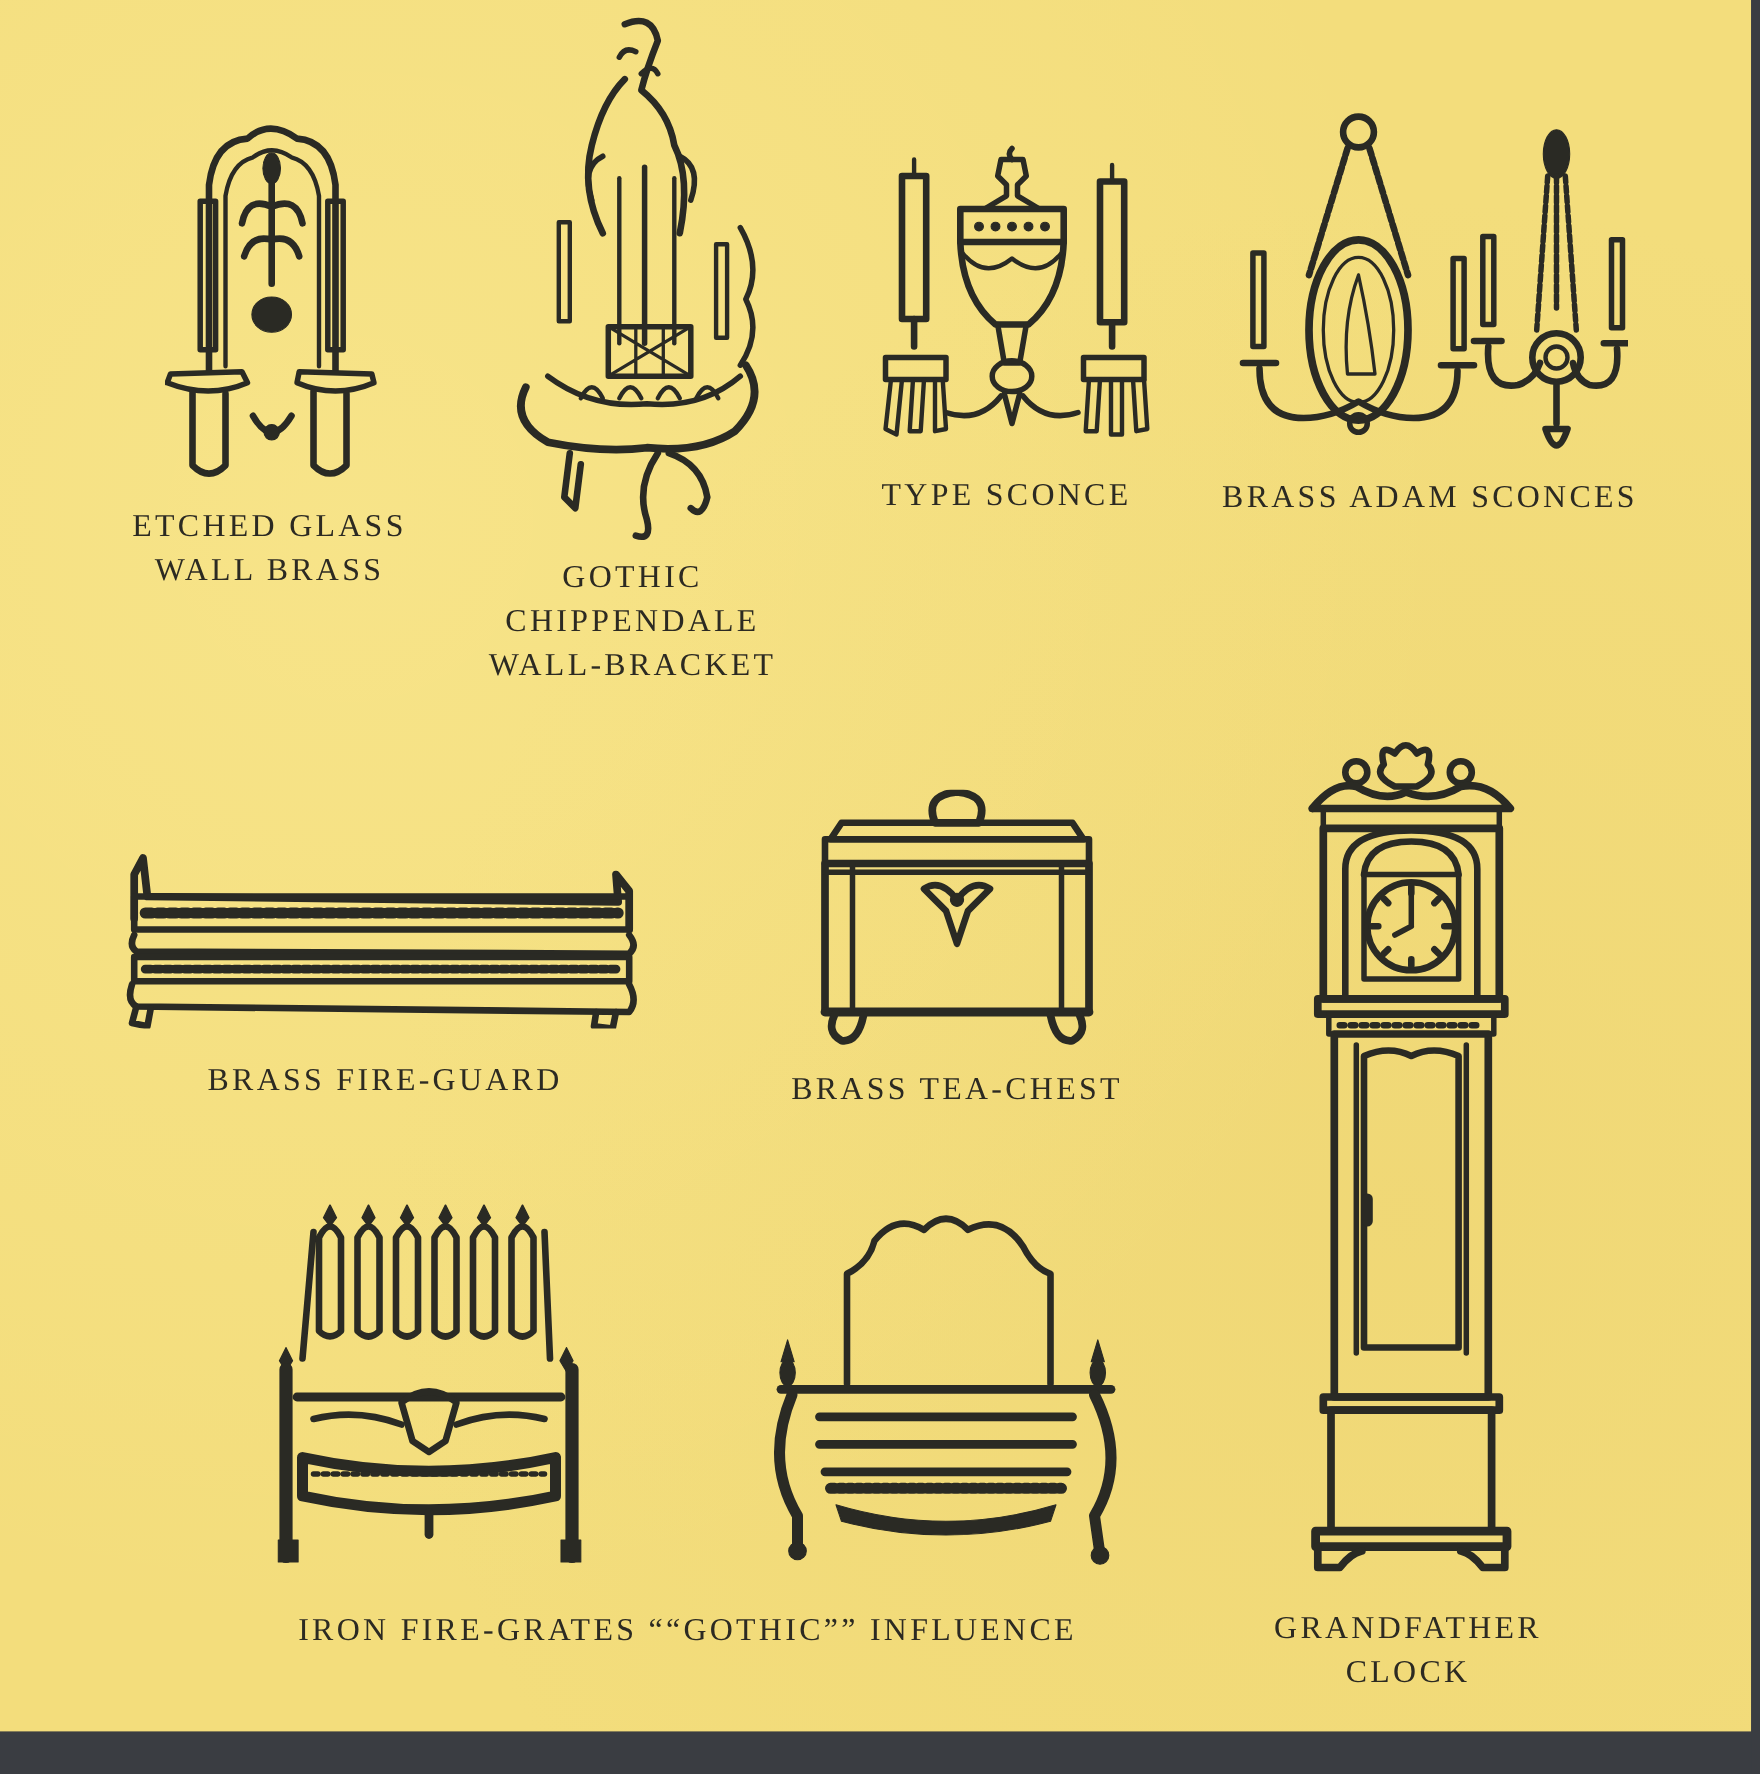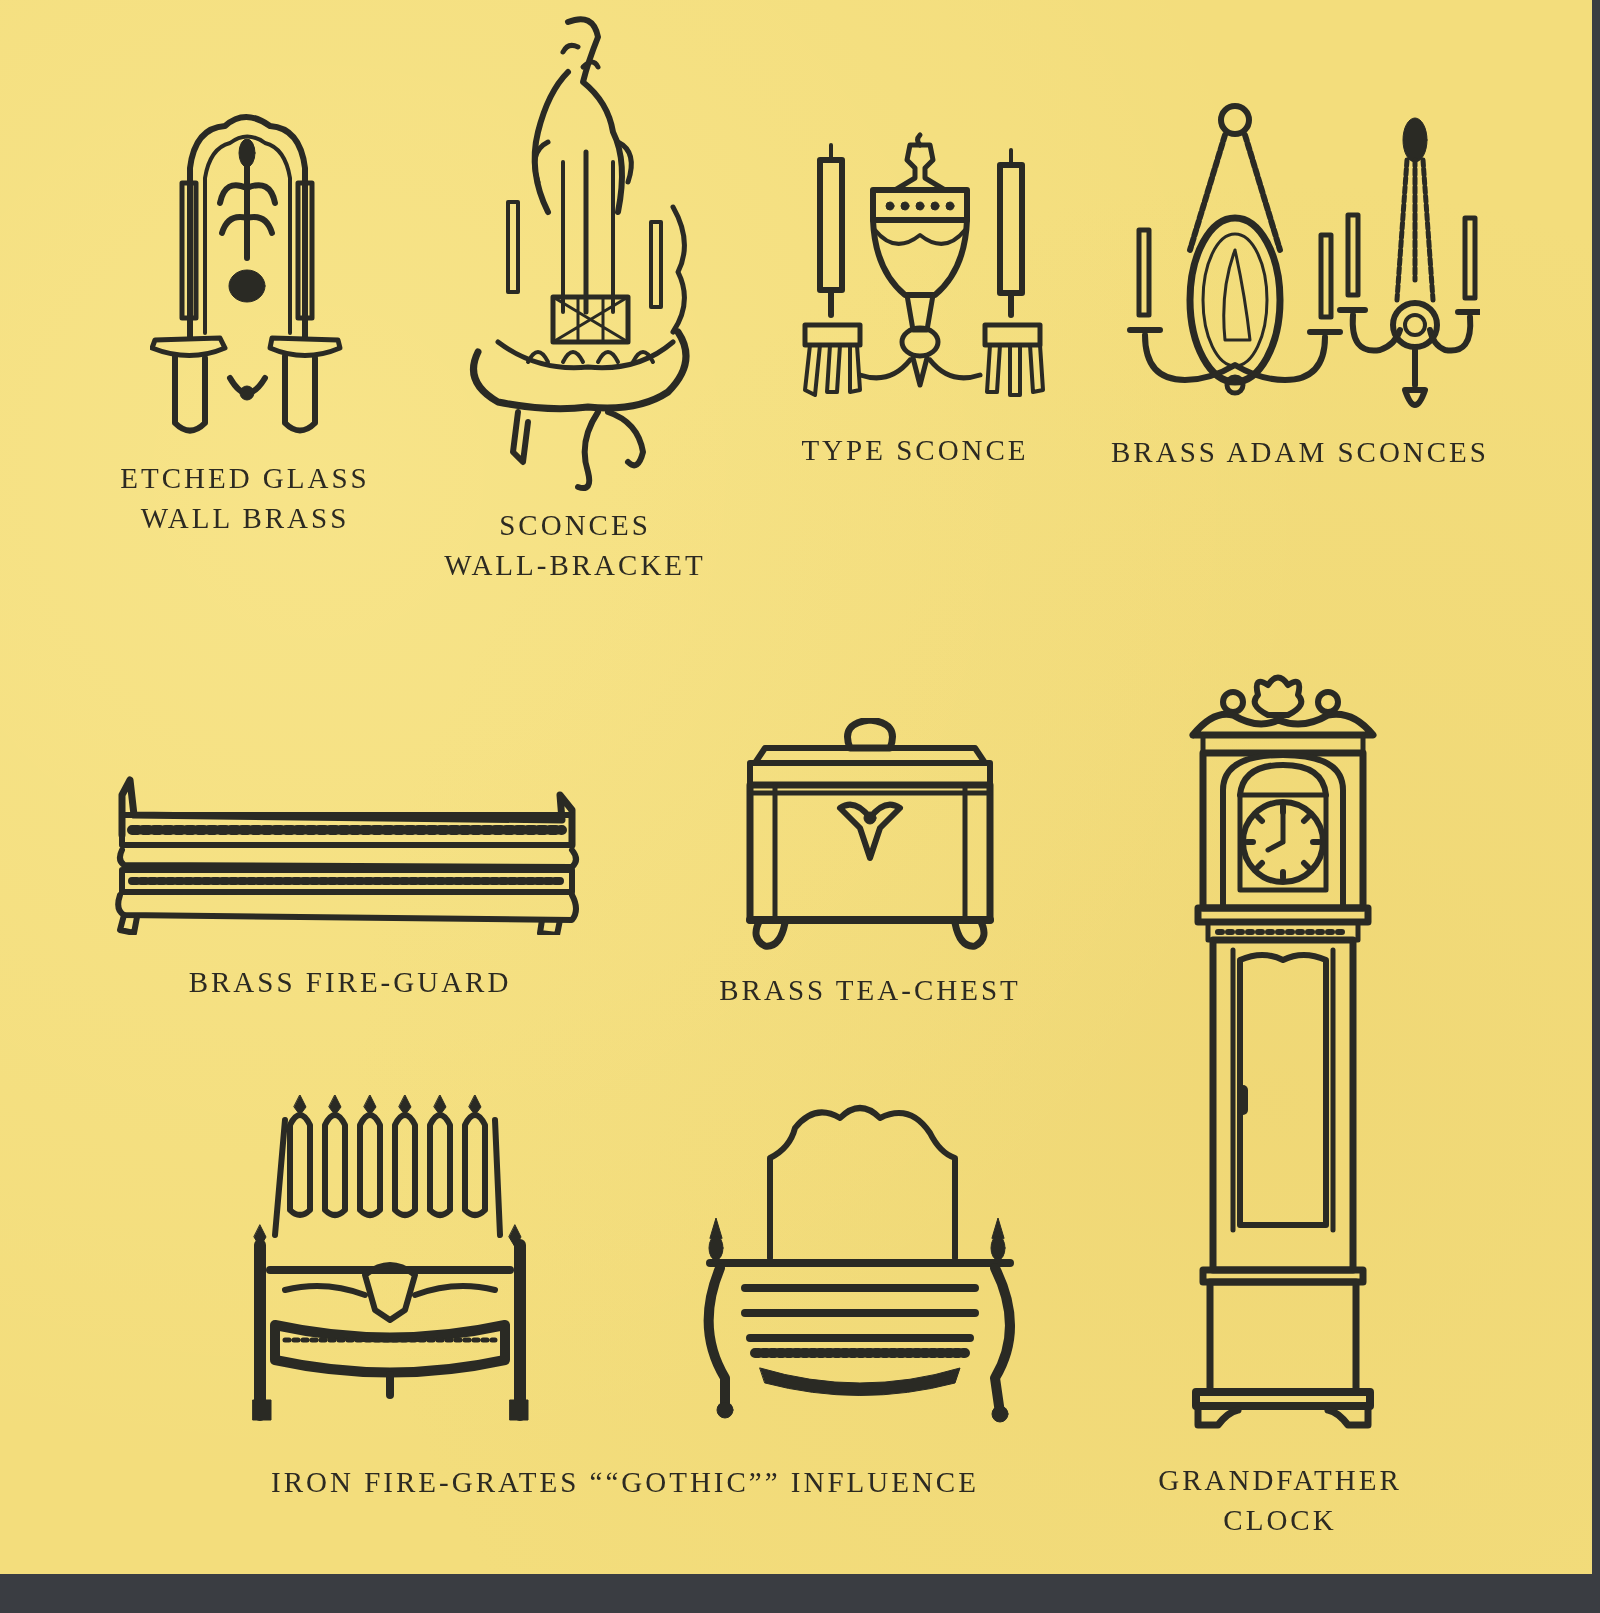--- a/index.html
+++ b/index.html
@@ -72,21 +72,22 @@
       <rect x="85" y="285" width="75" height="45" stroke-width="5"></rect>
       <path d="M85 285 L160 330 M160 285 L85 330 M110 285 L110 330 M135 285 L135 330" stroke-width="3"></path>
       <path d="M10 340 Q-5 370 30 390 Q80 400 120 395 Q170 400 200 380 Q230 350 210 320" stroke-width="7"></path>
       <path d="M30 330 Q70 360 120 355 Q170 360 205 330" stroke-width="5"></path>
       <path d="M60 350 Q70 330 80 350 M95 350 Q105 330 115 350 M130 350 Q140 330 150 350 M165 350 Q175 330 185 350" stroke-width="4"></path>
       <path d="M50 400 L45 440 L55 450 L60 410 M130 400 Q110 430 120 460 Q125 480 110 475" stroke-width="6"></path>
       <path d="M140 400 Q170 410 175 440 Q170 460 160 450" stroke-width="6"></path>
     </svg>
   </div>
   <div class="caption" style="left:420px;top:505px;width:310px;">
-    <span>SCONCES</span>
+    <span>GOTHIC</span>
+    <span>CHIPPENDALE</span>
     <span>WALL-BRACKET</span>
   </div>
 
   <div class="illus" style="left:795px;top:130px;width:255px;height:275px;">
     <svg viewBox="0 0 255 275">
       <rect x="25" y="30" width="22" height="130" stroke-width="6"></rect>
       <rect x="205" y="35" width="22" height="128" stroke-width="6"></rect>
       <path d="M36 30 L36 15 M216 35 L216 20" stroke-width="4"></path>
       <path d="M125 5 Q120 10 125 15" stroke-width="5"></path>
       <path d="M115 15 L135 15 L138 30 L130 38 L130 48 L150 60 L100 60 L120 48 L120 38 L112 30 Z" stroke-width="5"></path>

